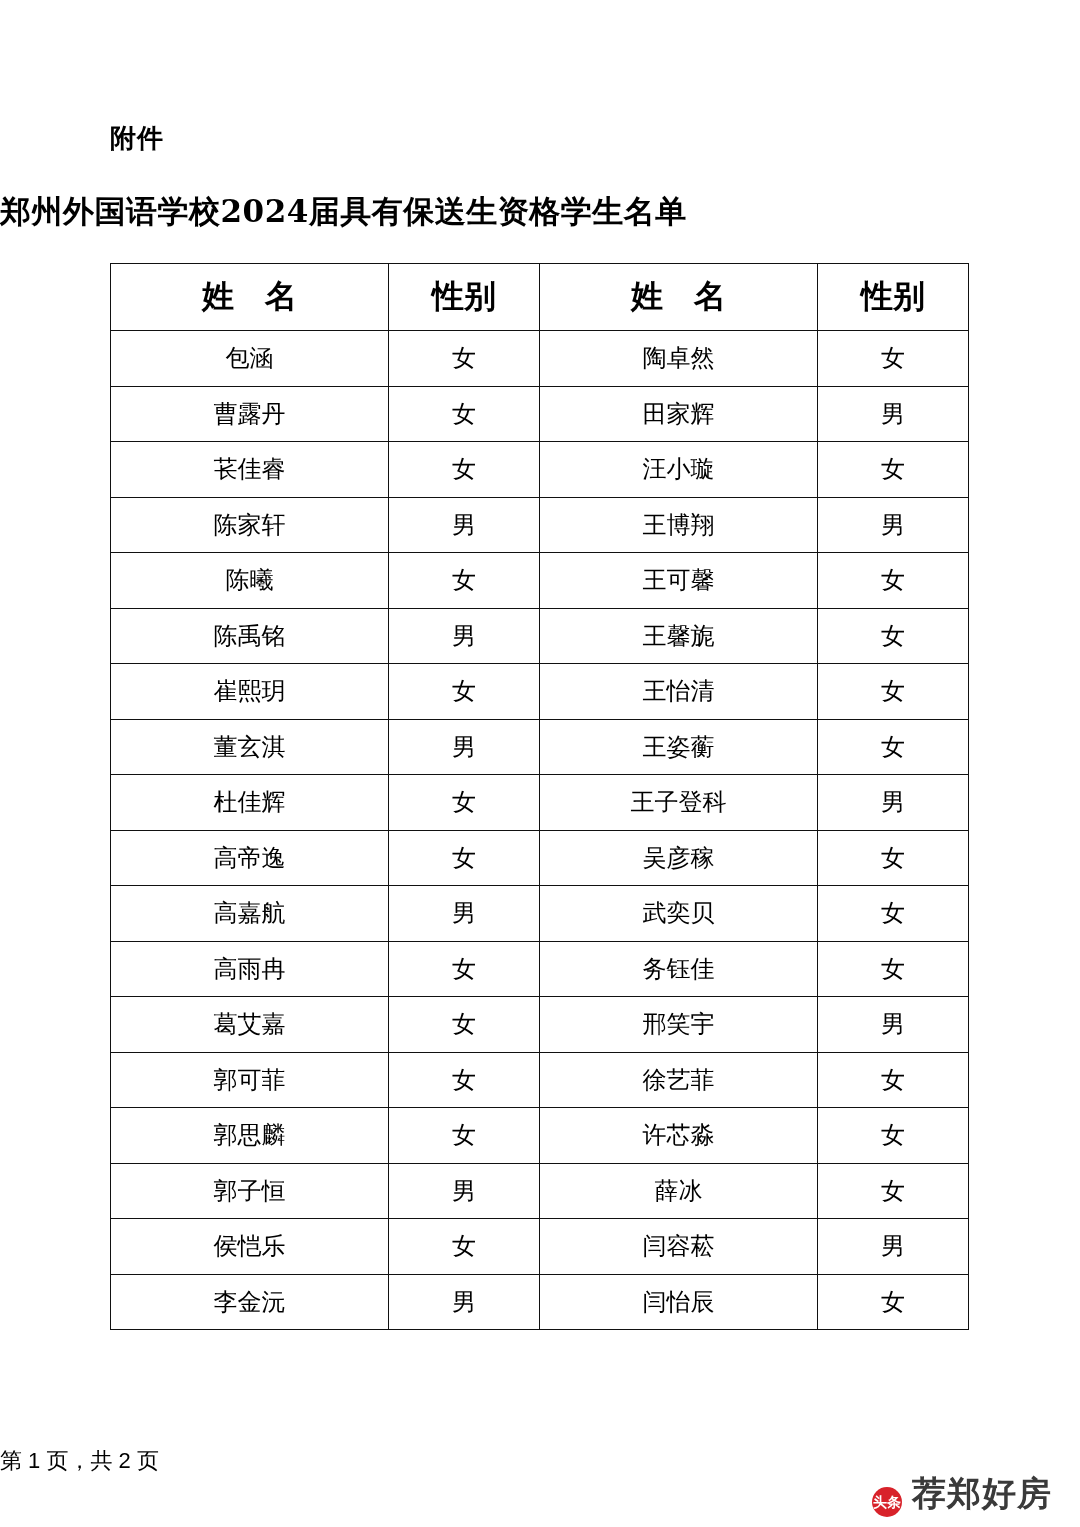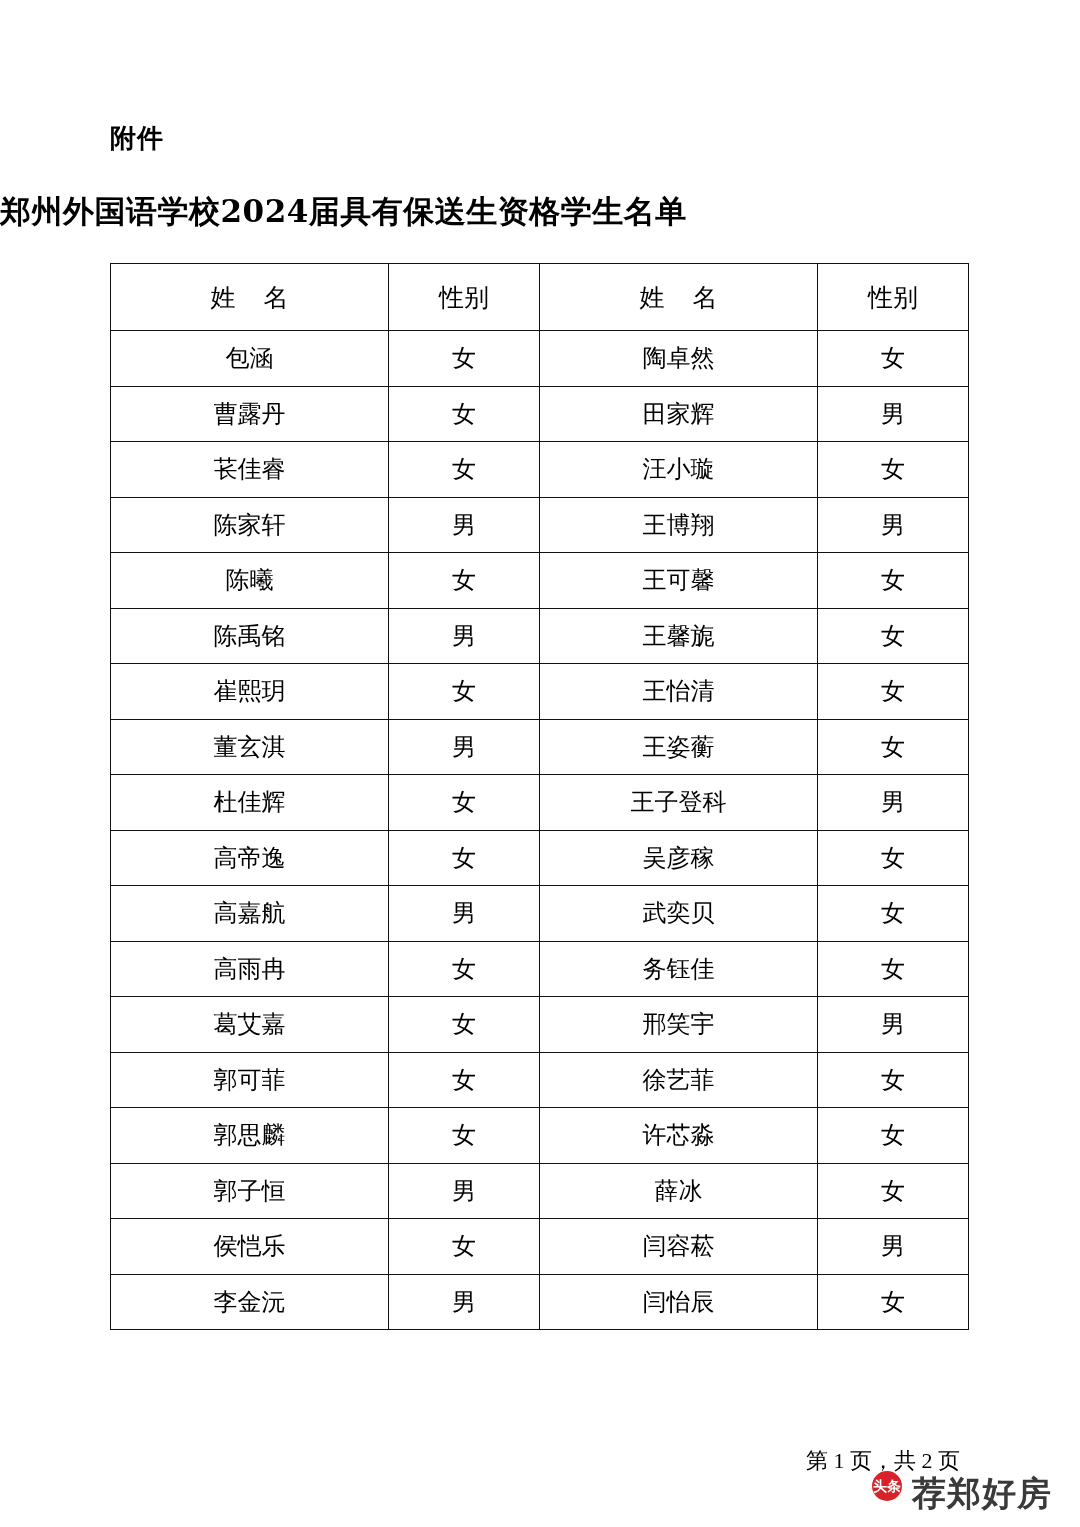--- a/index.html
+++ b/index.html
@@ -53,45 +53,45 @@
     border: 1.5px solid #111111;
     text-align: center;
     vertical-align: middle;
     font-size: 24px;
     font-weight: normal;
     font-family: "DejaVu Serif", "Liberation Serif", serif;
     padding: 0;
   }
   table.roster thead th {
     height: 66px;
-    font-weight: normal;
-    font-size: 25px;
+    font-weight: bold;
+    font-size: 32px;
     margin-left: 44px;
   }
   table.roster tbody td {
     height: 54.5px;
   }
   col.c-name { width: 278px; }
   col.c-sex  { width: 151px; }
   .hdr-name-text { letter-spacing: 10px; padding-left: 10px; }
   .footer-pager {
     position: absolute;
     left: 0;
     top: 1438px;
     width: 960px;
-    text-align: right;
+    text-align: left;
     font-size: 22px;
-    font-family: Liberation Serif, serif;
+    font-family: Liberation Sans, sans-serif;
   }
   .watermark {
     position: absolute;
     right: 28px;
     bottom: 18px;
     display: flex;
-    align-items: flex-start;
+    align-items: flex-end;
     gap: 10px;
   }
   .wm-logo {
     width: 30px;
     height: 30px;
     border-radius: 50%;
     background: #d8222a;
     color: #ffffff;
     font-size: 14px;
     line-height: 30px;

